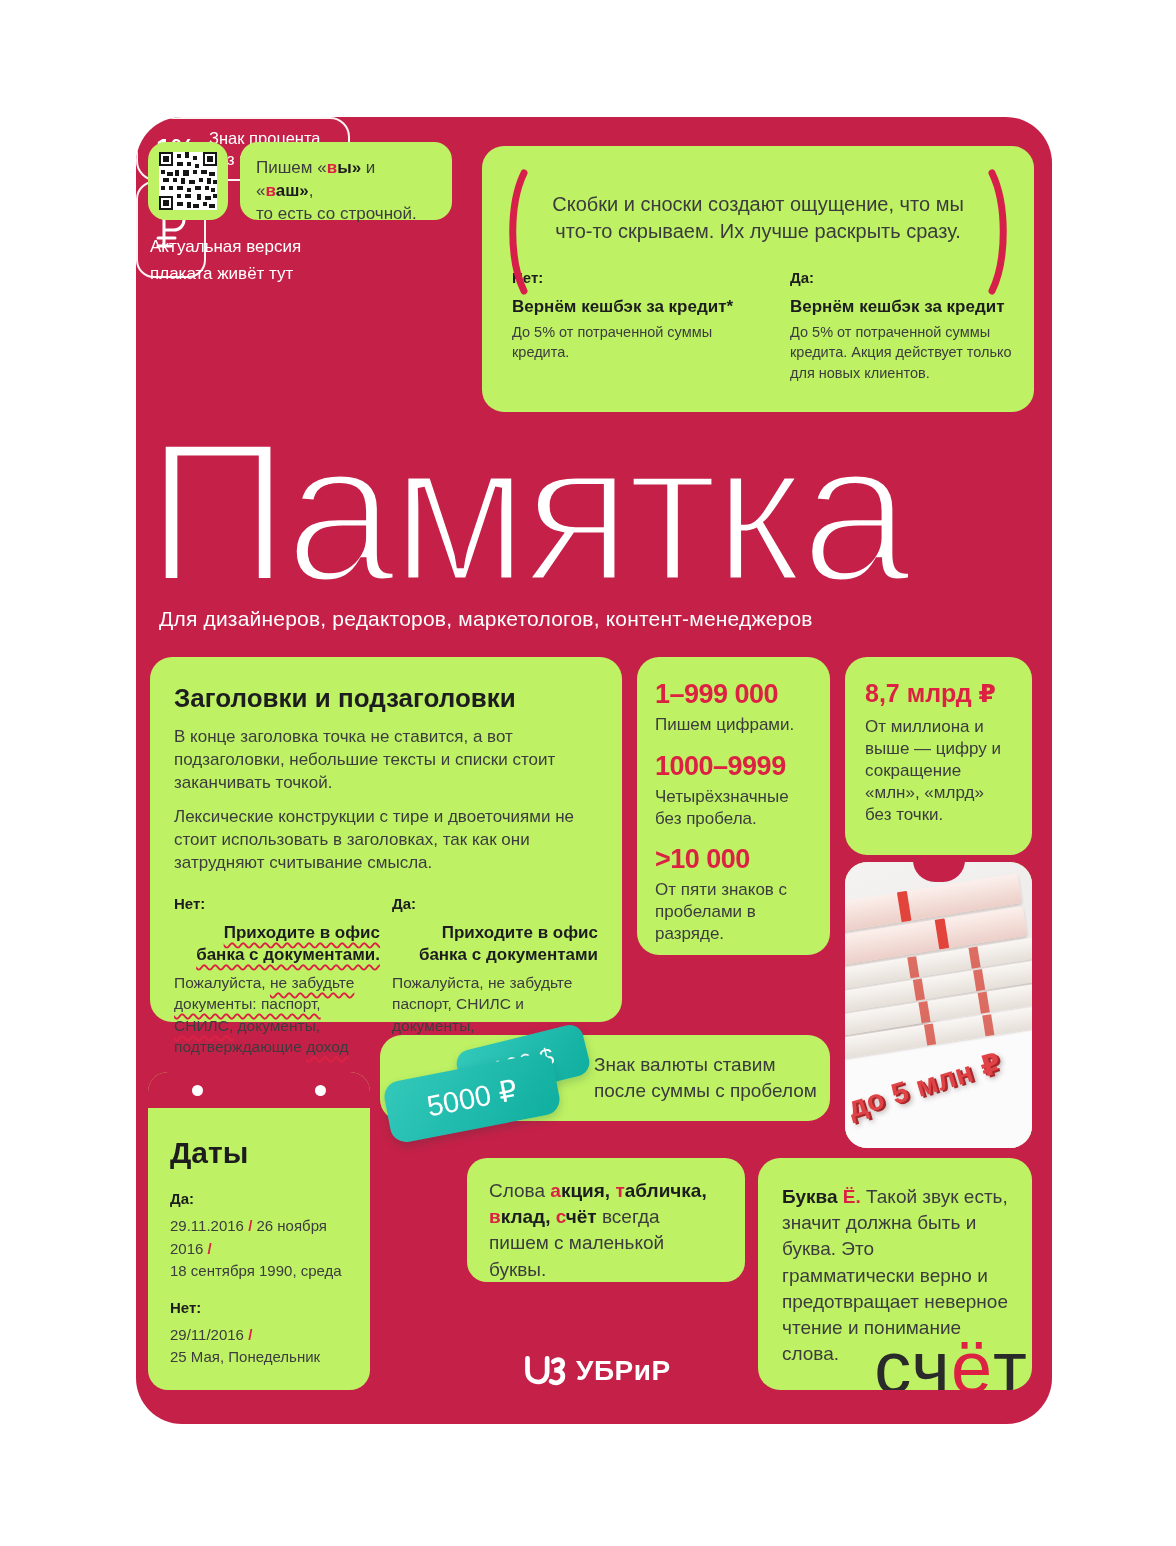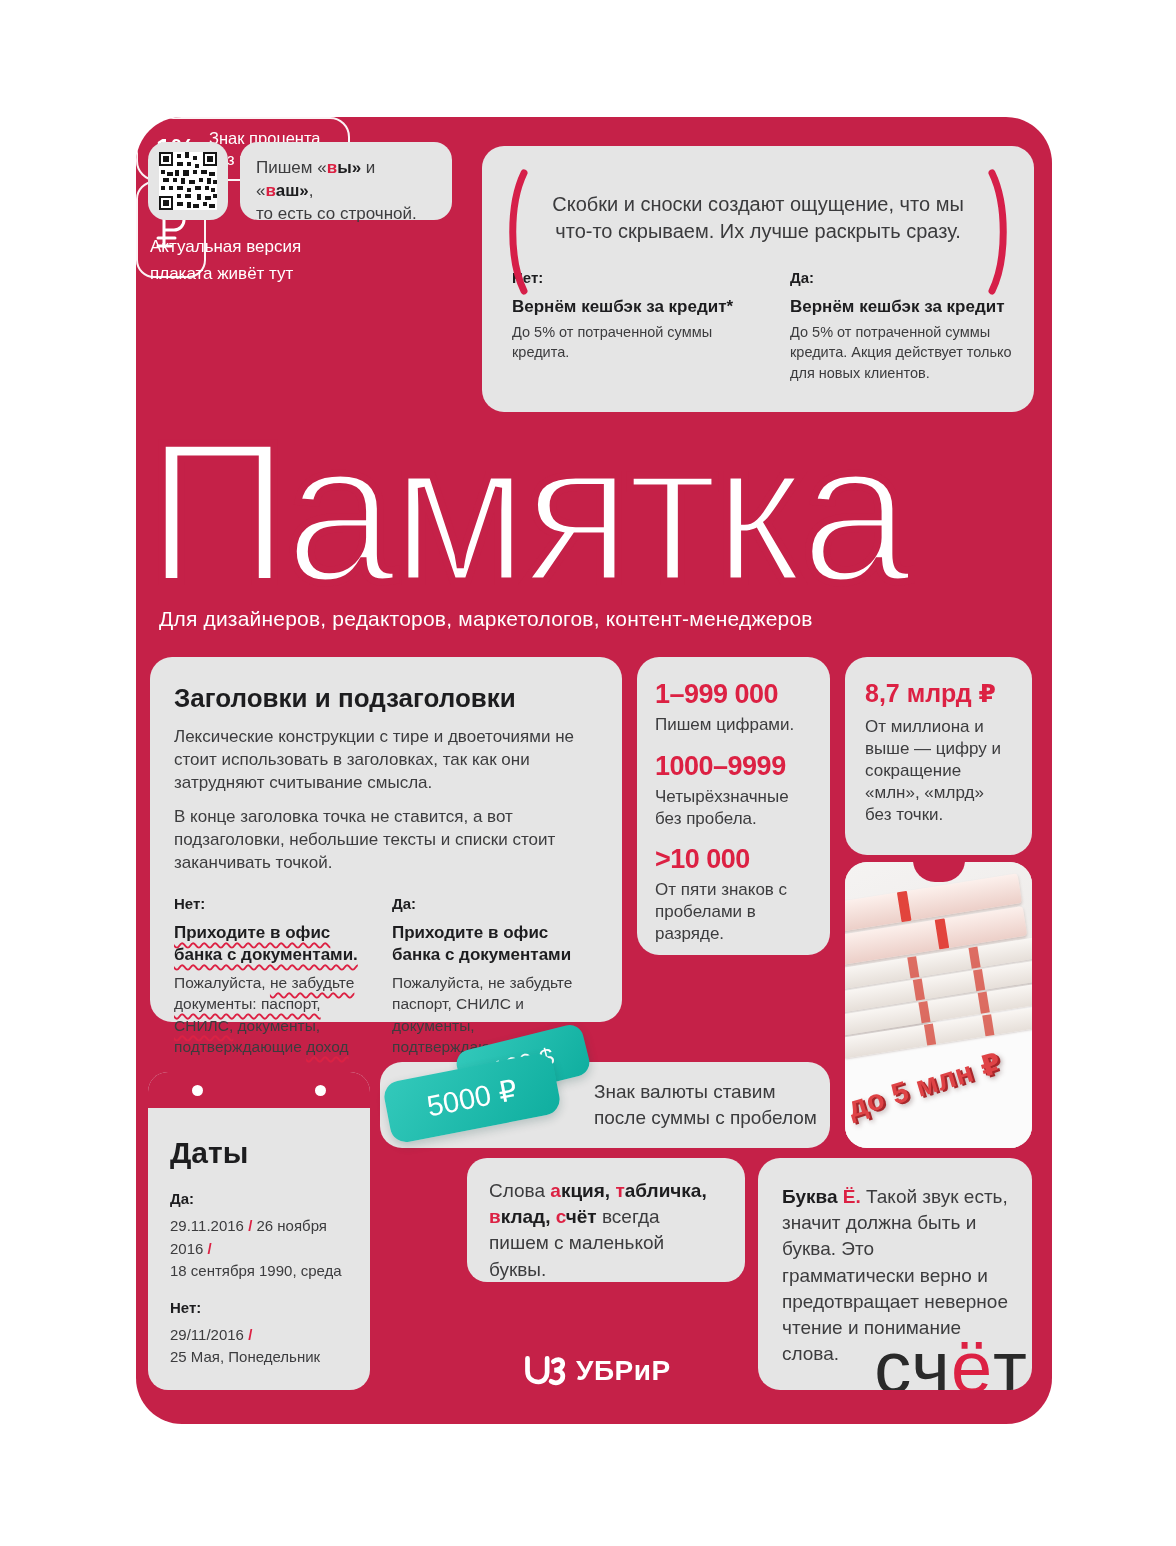--- a/index.html
+++ b/index.html
@@ -9,21 +9,21 @@
     --teal2:#0FAE9F;
     --dark:#1D1D1F;
     --body:#3C3C3E;
   }
   *{margin:0;padding:0;box-sizing:border-box;}
   body{background:#fff;}
   .canvas{position:relative;width:1176px;height:1546px;background:#ffffff;
     font-family:"Liberation Sans","DejaVu Sans",sans-serif;color:var(--body);}
   .poster{position:absolute;left:136px;top:117px;width:916px;height:1307px;
     background:var(--crimson);border-radius:46px;overflow:hidden;}
-  .card{position:absolute;background:#e5e5e5;border-radius:22px;}
+  .card{position:absolute;background:#bef264;border-radius:22px;}
 
   
   .qr-card{left:12px;top:25px;width:80px;height:78px;border-radius:18px;
     display:flex;align-items:center;justify-content:center;}
   .qr-card svg{width:58px;height:58px;}
   .vy-card{left:104px;top:25px;width:212px;height:78px;border-radius:18px;
     padding:15px 16px;font-size:17px;line-height:1.35;color:var(--body);}
   .vy-card b{color:var(--dark);font-weight:700;}
   .vy-card b.red{color:var(--accent);}
   .version-note{position:absolute;left:14px;top:116px;color:#fff;font-size:17px;line-height:1.6;}
@@ -43,21 +43,21 @@
   .title{position:absolute;left:10px;top:280px;width:900px;font-size:200px;line-height:1.15;
     font-weight:400;color:#fff;letter-spacing:-5px;white-space:nowrap;
     -webkit-text-stroke:7px var(--crimson);}
   .subtitle{position:absolute;left:23px;top:490px;color:#fff;font-size:21px;letter-spacing:.2px;}
 
   
   .headings-card{left:14px;top:540px;width:472px;height:365px;padding:26px 24px;}
   .headings-card h2{font-size:26px;color:var(--dark);font-weight:700;margin-bottom:12px;}
   .headings-card p{font-size:17px;line-height:1.34;color:var(--body);margin-bottom:12px;}
   .hd-cols{display:grid;grid-template-columns:206px 206px;gap:12px;margin-top:20px;}
-  .hd-cols .ex-title{margin-bottom:6px;}
+  .hd-cols .ex-title{margin-bottom:6px;text-align:right;}
   .hd-cols .ex-body{font-size:15.5px;line-height:1.38;}
   .wavy{text-decoration-line:underline;text-decoration-style:wavy;
     text-decoration-color:var(--accent);text-decoration-thickness:1.5px;text-underline-offset:4px;}
 
   
   .numbers-card{left:501px;top:540px;width:193px;height:298px;padding:22px 18px;}
   .num-item{margin-bottom:15px;}
   .num-value{font-size:27px;font-weight:700;color:var(--accent);letter-spacing:-.5px;margin-bottom:4px;}
   .num-desc{font-size:17px;line-height:1.28;color:var(--body);}
 
@@ -87,21 +87,21 @@
     width:52px;height:22px;background:var(--crimson);border-radius:0 0 26px 26px;}
 
   
   .percent-card{left:479px;top:863px;width:214px;height:64px;background:transparent;
     border:2px solid rgba(255,255,255,.95);border-radius:20px;
     display:flex;align-items:center;gap:14px;padding:0 18px;color:#fff;}
   .pct-value{font-size:27px;font-weight:700;}
   .pct-desc{font-size:16.5px;line-height:1.25;}
 
   
-  .currency-card{left:244px;top:945px;width:450px;height:86px;display:flex;align-items:center;}
+  .currency-card{left:244px;top:918px;width:450px;height:86px;display:flex;align-items:center;}
   .currency-card .cur-text{margin-left:214px;font-size:19px;line-height:1.35;color:#3B3B3D;}
   .tag{position:absolute;display:flex;align-items:center;justify-content:center;color:#fff;
     background:linear-gradient(135deg,var(--teal1),var(--teal2));box-shadow:0 4px 10px rgba(0,60,55,.2);}
   .tag-100{left:322px;top:920px;width:130px;height:52px;border-radius:14px;
     transform:rotate(-14deg);font-size:25px;font-weight:500;z-index:2;}
   .tag-5000{left:250px;top:950px;width:172px;height:62px;border-radius:16px;
     transform:rotate(-11deg);font-size:29px;font-weight:500;z-index:3;}
 
   
   .dates-card{left:12px;top:955px;width:222px;height:318px;border-radius:20px;padding:52px 22px 0;}
@@ -235,22 +235,22 @@
           <div class="ex-body">До 5% от потраченной суммы кредита. Акция действует только для новых клиентов.</div>
         </div>
       </div>
     </div>
 
     <h1 class="title">Памятка</h1>
     <p class="subtitle">Для дизайнеров, редакторов, маркетологов, контент-менеджеров</p>
 
     <section class="card headings-card">
       <h2>Заголовки и подзаголовки</h2>
+      <p>В конце заголовка точка не ставится, а вот подзаголовки, небольшие тексты и списки стоит заканчивать точкой.</p>
       <p>Лексические конструкции с тире и двоеточиями не стоит использовать в заголовках, так как они затрудняют считывание смысла.</p>
-      <p>В конце заголовка точка не ставится, а вот подзаголовки, небольшие тексты и списки стоит заканчивать точкой.</p>
       <div class="hd-cols">
         <div>
           <div class="ex-label">Нет:</div>
           <div class="ex-title wavy">Приходите в офис банка с документами.</div>
           <div class="ex-body"><span>Пожалуйста, </span><span class="wavy">не забудьте документы: паспорт, СНИЛС,</span><span> документы, подтверждающие </span><span class="wavy">доход</span></div>
         </div>
         <div>
           <div class="ex-label">Да:</div>
           <div class="ex-title">Приходите в офис банка с документами</div>
           <div class="ex-body">Пожалуйста, не забудьте паспорт, СНИЛС и документы, подтверждающие доход.</div>

